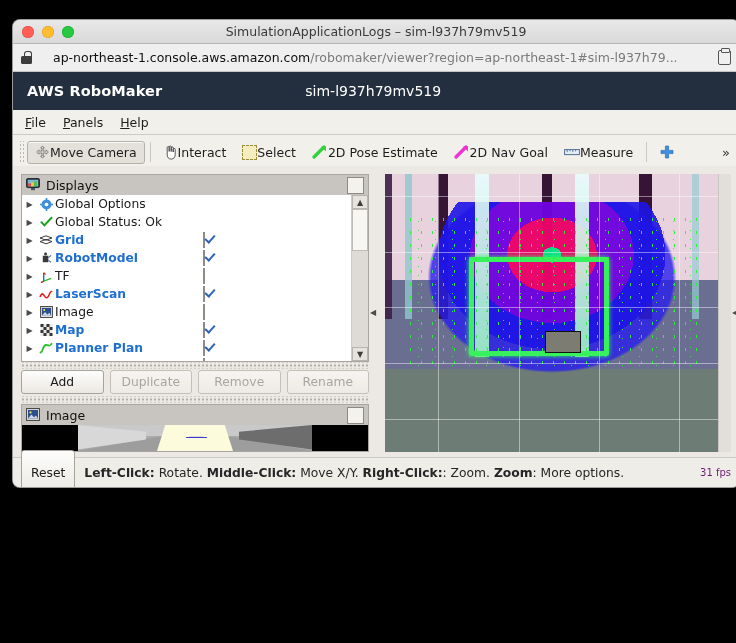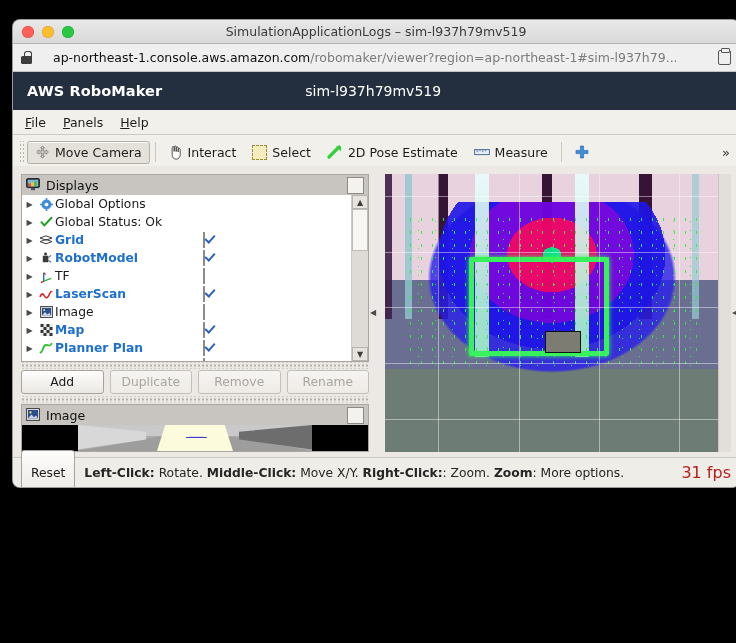--- a/index.html
+++ b/index.html
@@ -56,21 +56,21 @@
   .menubar span u{text-decoration:underline;}
 
   
   .toolbar{
     height:34px;background:#f2f0eb;border-bottom:1px solid #cdcac3;
     display:flex;align-items:center;padding-left:5px;font-size:12.5px;color:#1d1d1d;
   }
   .grip{width:7px;height:22px;margin-right:2px;flex:none;
     background-image:radial-gradient(#b9b6ae 0.8px, transparent 0.9px);
     background-size:3px 4px;background-position:1px 2px;}
-  .tbtn{display:flex;align-items:center;gap:5px;padding:3px 7px;border-radius:3px;border:1px solid transparent;white-space:nowrap;}
+  .tbtn{display:flex;align-items:center;padding:3px 7px;border-radius:3px;border:1px solid transparent;white-space:nowrap;}
   .tbtn.active{background:#e3e1da;border-color:#b4b1a9;box-shadow:inset 0 1px 0 #fbfaf7;}
   .tsep{width:1px;height:20px;background:#cbc8c1;margin:0 5px;}
   .tmore{margin-left:auto;padding-right:9px;font-size:13px;color:#333;}
 
   
   .ic{flex:none;display:inline-block;position:relative;}
   .ic-move{width:15px;height:15px;}
   .ic-move svg,.ic-hand svg,.ic-ruler svg,.ic-plus svg{display:block;}
   .ic-select{width:13px;height:13px;background:#f5ecc0;border:1.5px dashed #9a8d3a;}
   .ic-arrow{width:16px;height:14px;}
@@ -193,21 +193,21 @@
 
   .vp-scroll{position:absolute;right:0;top:0;bottom:0;width:12px;background:#e2dfda;border-left:1px solid #c9c6c1;}
 
   
   .statusbar{position:absolute;left:0;right:0;bottom:0;height:29px;background:#efedE8;
     border-top:1px solid #cdcac3;display:flex;align-items:center;padding:0 8px;gap:9px;}
   .resetbtn{border:1px solid #a6a39e;border-radius:3px;background:linear-gradient(#fdfdfc,#ebe8e3);
     padding:15px 9px;font-size:12.3px;color:#1b1b1b;}
   .hint{font-size:12.3px;color:#262626;white-space:nowrap;}
   .hint b{font-weight:bold;}
-  .fps{margin-left:auto;font-size:16px;color:#b91c1c;}
+  .fps{margin-left:auto;font-size:10px;color:#701a75;}
 </style>
 </head>
 <body>
 
 <div class="window">
 
   <div class="titlebar">
     <div class="traffic">
       <div class="dot red"></div>
       <div class="dot yellow"></div>
@@ -270,20 +270,29 @@
     <div class="tbtn">
       <span class="ic ic-arrow">
         <svg width="16" height="14" viewBox="0 0 16 14">
           <path d="M2 12L12 2" stroke="#2fd23a" stroke-width="3.2" stroke-linecap="round"></path>
           <path d="M9 1.5h5v5z" fill="#2fd23a"></path>
         </svg>
       </span>
       <span>2D Pose Estimate</span>
     </div>
 
+    <div class="tbtn">
+      <span class="ic ic-arrow">
+        <svg width="16" height="14" viewBox="0 0 16 14">
+          <path d="M2 12L12 2" stroke="#f22fd2" stroke-width="3.2" stroke-linecap="round"></path>
+          <path d="M9 1.5h5v5z" fill="#f22fd2"></path>
+        </svg>
+      </span>
+      <span>2D Nav Goal</span>
+    </div>
 
     <div class="tbtn">
       <span class="ic ic-ruler">
         <svg width="16" height="10" viewBox="0 0 16 10">
           <rect x="0.6" y="2.6" width="14.8" height="5" fill="#e9eef5" stroke="#4d6f9a" stroke-width="1"></rect>
           <path d="M3.2 2.8v2.4M6 2.8v1.6M8.8 2.8v2.4M11.6 2.8v1.6" stroke="#4d6f9a" stroke-width=".9"></path>
         </svg>
       </span>
       <span>Measure</span>
     </div>

